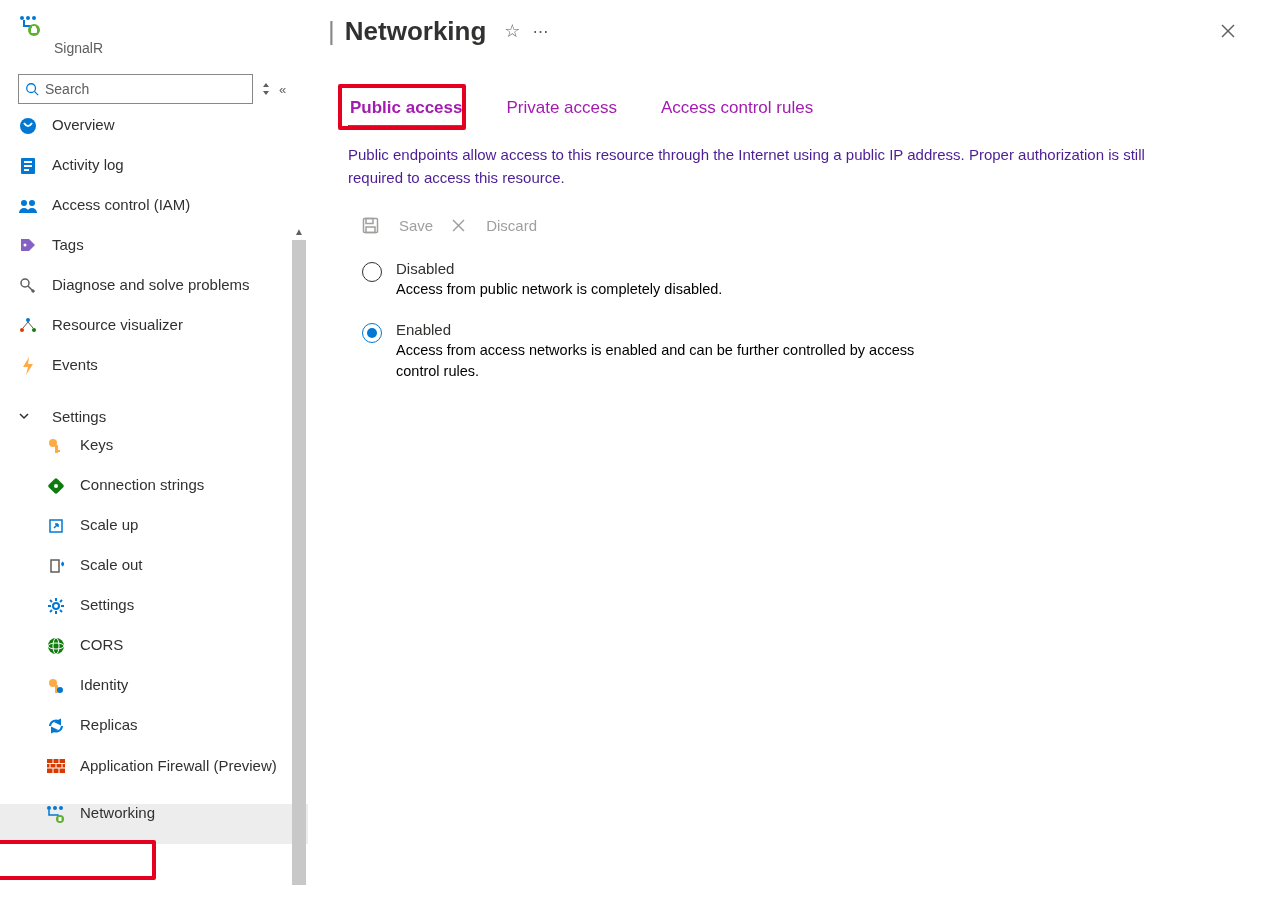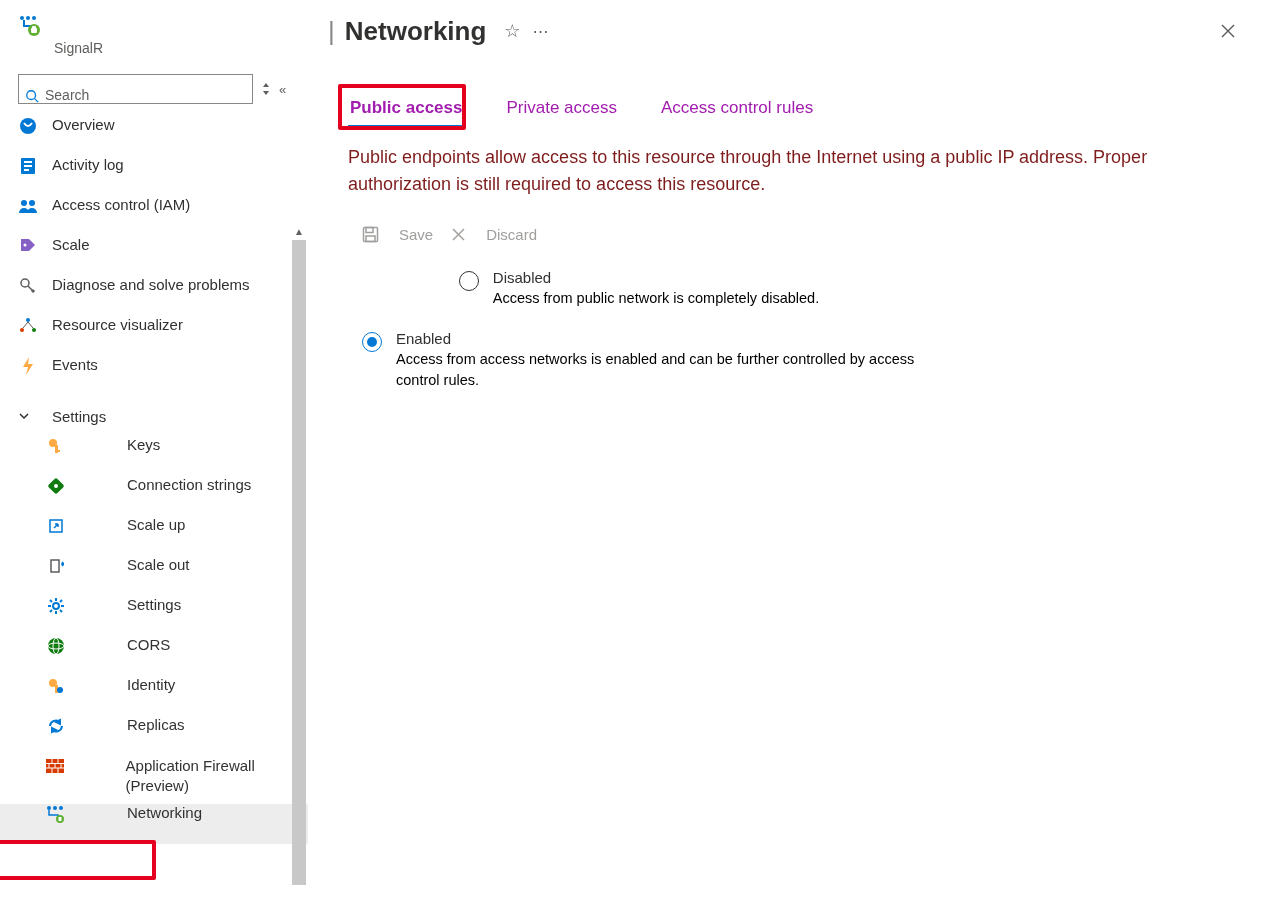--- a/index.html
+++ b/index.html
@@ -35,21 +35,21 @@
     margin-top: 22px;
   }
   .search-row {
     display:flex; align-items:center; padding: 6px 18px 12px 18px;
     gap: 8px;
   }
   .search-box {
     flex: 0 0 235px;
     height: 30px;
     border: 1px solid #8a8886;
-    display:flex; align-items:flex-end; padding: 0 6px;
+    display:flex; align-items:center; padding: 0 6px;
   }
   .search-box input {
     border: none; outline: none; font-size: 14px;
     width: 100%; padding-left: 6px; color:#323130;
   }
   .search-box input::placeholder { color:#605e5c; }
   .updown-icon { color:#605e5c; font-size:12px; }
   .collapse-icon { color:#605e5c; font-size:13px; margin-left:auto; padding-right:10px; }
   .nav-scroll {
     position: relative;
@@ -64,21 +64,21 @@
   }
   .nav-item .icon {
     width: 20px; height: 20px; margin-right: 14px;
     display:inline-flex; align-items:center; justify-content:center;
   }
   .nav-group-header {
     display:flex; align-items:center;
     height: 40px; padding-left: 18px; font-size:15px; cursor:pointer;
   }
   .nav-group-header .chevron { width:20px; margin-right:14px; }
-  .nav-sub .nav-item { padding-left: 46px; gap: 47px; }
+  .nav-sub .nav-item { padding-left: 46px; }
   .nav-item.active { background:#ededed; }
   .highlight-red {
     border: 4px solid #e6001f; border-radius:2px;
   }
   .scrollbar-track {
     position:absolute; right:0; top:124px; width:18px; height:760px;
     background:transparent;
   }
   .scrollbar-thumb {
     position:absolute; right:2px; top:0; width:14px; height:645px;
@@ -109,32 +109,32 @@
   .tab.active { font-weight:600; }
   .tab.active::after {
     content:""; position:absolute; left:0; right:0; bottom:0; height:3px;
     background:#0078d4;
   }
   .tab-highlight {
     position:absolute; border:4px solid #e6001f;
     pointer-events:none;
   }
   .desc {
-    padding: 16px 40px 0 40px; font-size:18px; line-height:1.5; color:#7f1d1d;
+    padding: 16px 40px 0 40px; font-size:15px; line-height:1.5; color:#4c1d95;
     max-width: 900px;
   }
   .toolbar {
     display:flex; gap:18px; padding: 28px 0 0 54px; align-items:center;
   }
   .tbtn { display:flex; align-items:center; gap:20px; color:#a19f9d; font-size:15px; cursor:default;}
   .tbtn .ticon { font-size:17px; color:#a19f9d; }
   .form-area { display:flex; padding: 26px 40px 0 54px; gap: 120px; }
   .form-label { width:210px; font-size:15px; padding-top:2px; }
   .radio-group { display:flex; flex-direction:column; gap:22px; }
-  .radio-row { display:flex; align-items:flex-start; gap:14px;justify-content:center; }
+  .radio-row { display:flex; align-items:flex-start; gap:14px; }
   .radio {
     width:20px; height:20px; border-radius:50%; border:1.5px solid #323130;
     flex-shrink:0; margin-top:2px; position:relative; cursor:pointer;
   }
   .radio.checked { border-color:#0078d4; }
   .radio.checked::after {
     content:""; position:absolute; left:4px; top:4px; width:10px; height:10px;
     border-radius:50%; background:#0078d4;
   }
   .radio-label { font-size:15px; }
@@ -214,21 +214,21 @@
           </span>
           <span>Access control (IAM)</span>
         </li>
         <li class="nav-item">
           <span class="icon">
             <svg width="18" height="18" viewBox="0 0 18 18">
                 <path d="M2 2 L10 2 L16 8 L10 14 L2 14 Z" fill="#8661c5"></path>
                 <circle cx="6" cy="8" r="1.5" fill="#fff"></circle>
               </svg>
           </span>
-          <span>Scale</span>
+          <span>Tags</span>
         </li>
         <li class="nav-item">
           <span class="icon">
             <svg width="18" height="18" viewBox="0 0 18 18" fill="none" stroke="#605e5c" stroke-width="1.5">
                 <circle cx="6" cy="6" r="4"></circle>
                 <path d="M9 9 L15 15"></path>
                 <path d="M13 15 L15 13" stroke-width="3"></path>
               </svg>
           </span>
           <span>Diagnose and solve problems</span>

